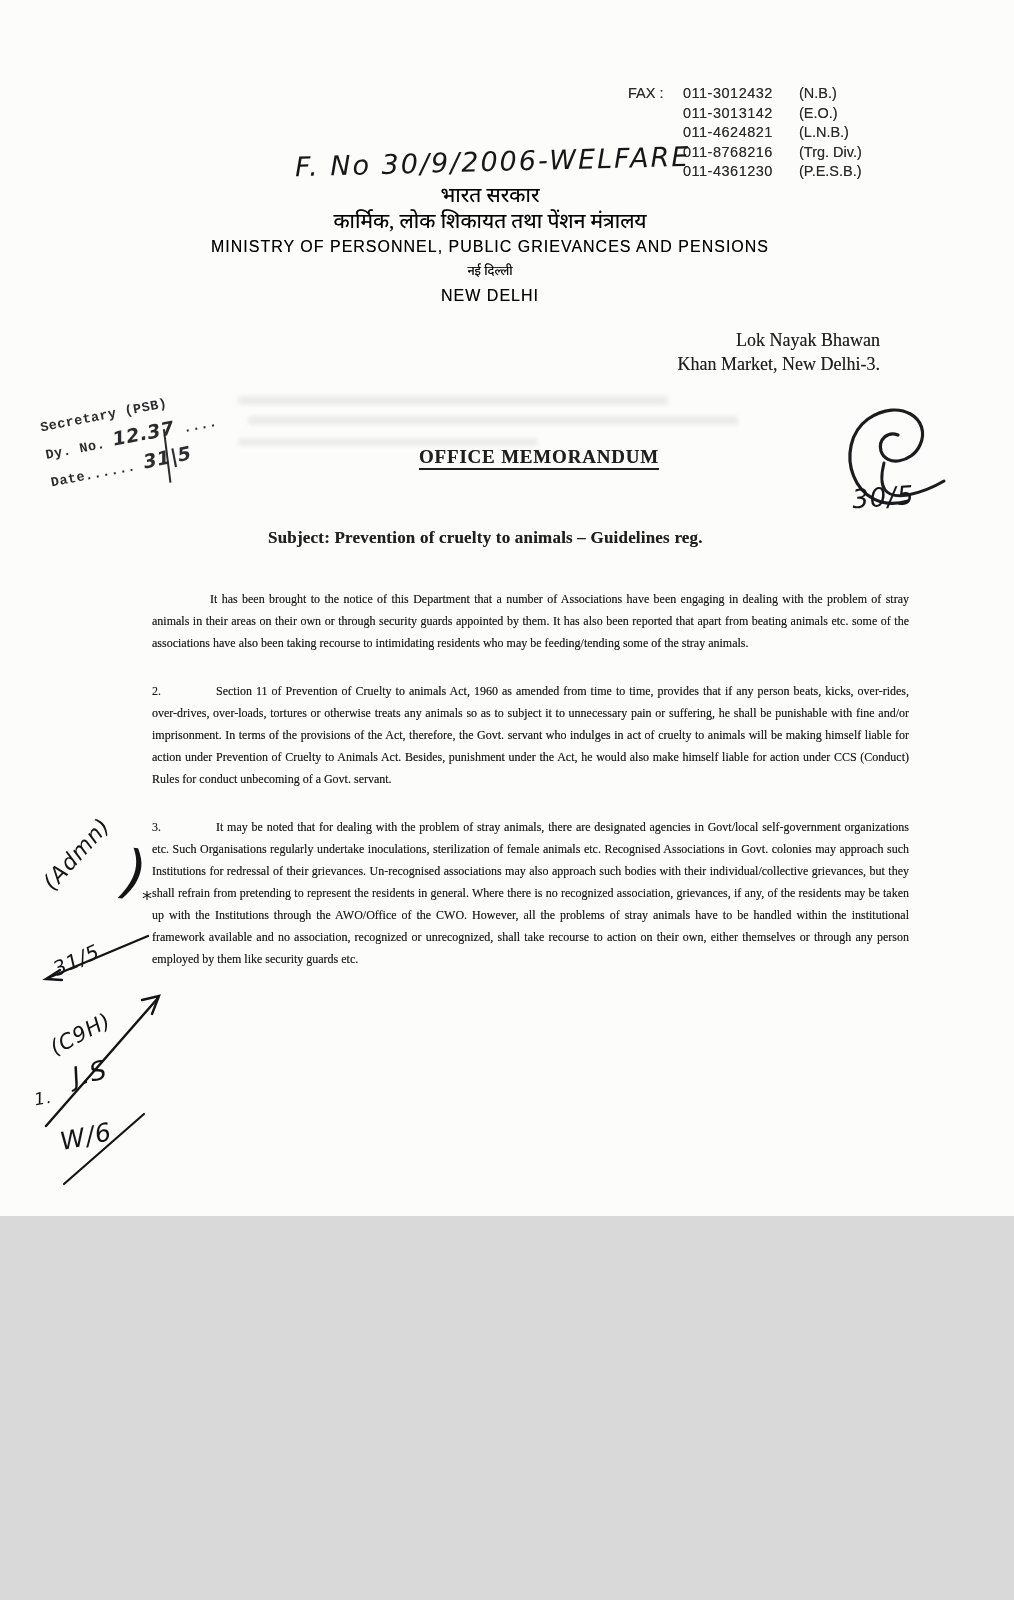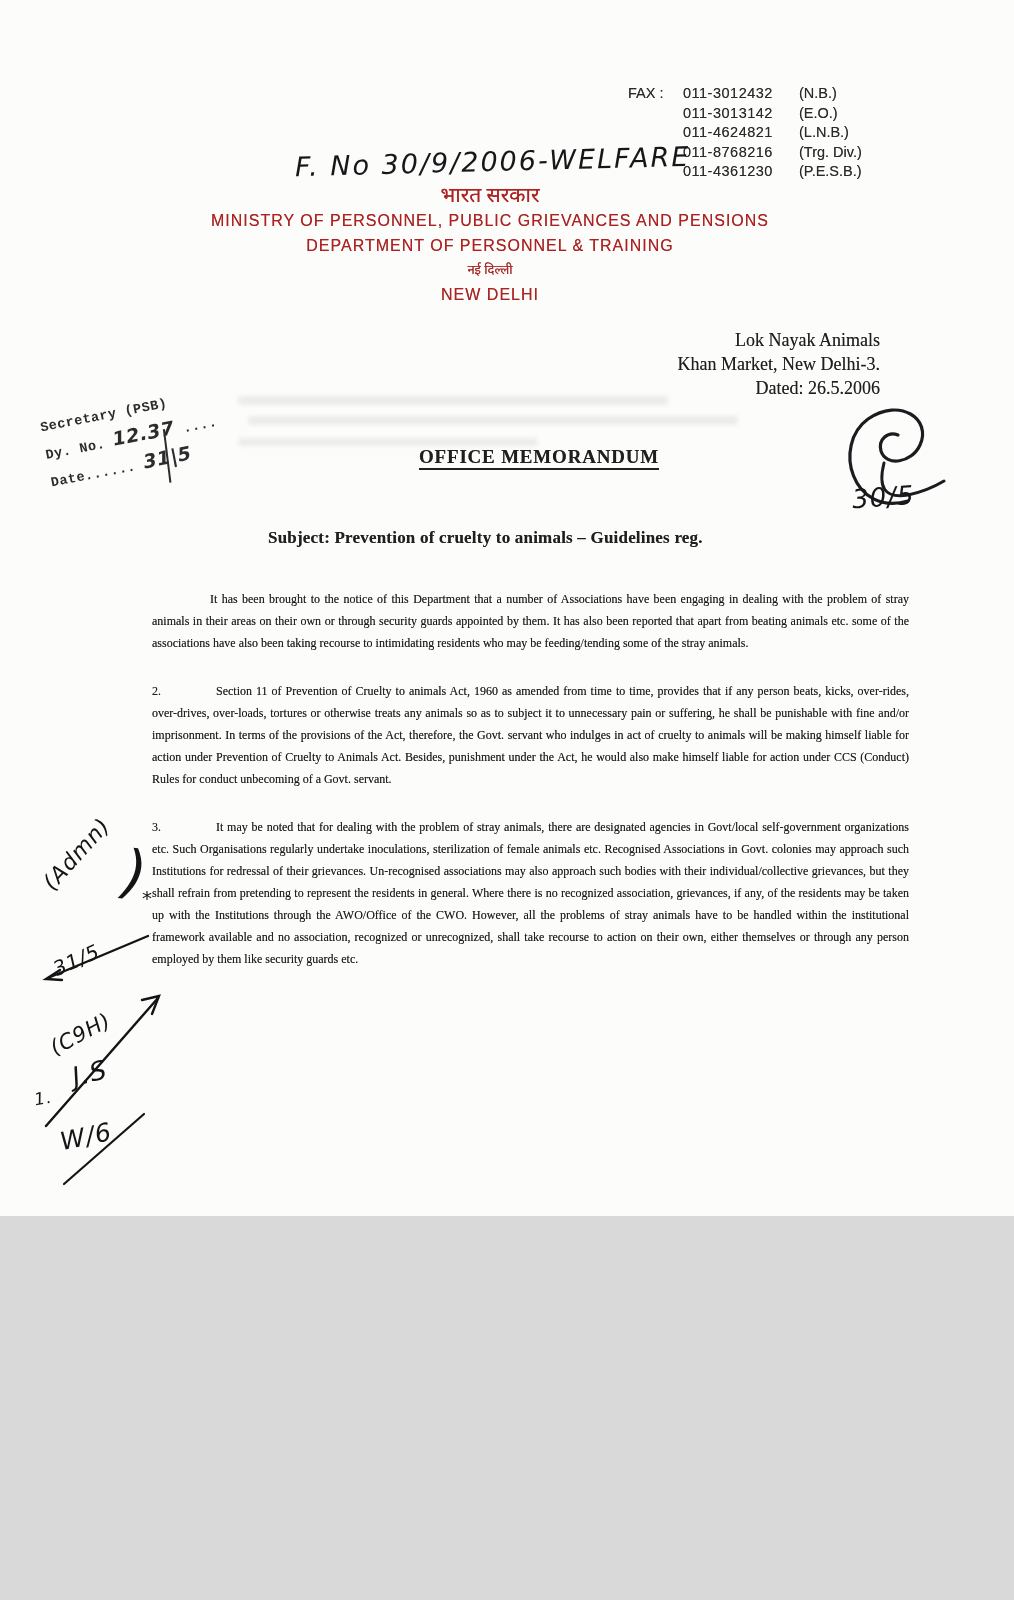--- a/index.html
+++ b/index.html
@@ -22,21 +22,21 @@
   .fax { top:84px; left:628px; font-size:14.5px; line-height:19.5px; color:#2a2a2a; }
   .fax-row { display:flex; }
   .fax-label { width:55px; }
   .fax-num { width:108px; letter-spacing:.5px; }
   .fax-tag { padding-left:8px; }
 
   
   .file-no { top:146px; left:295px; font-size:27px; transform:rotate(-1.5deg); letter-spacing:2px; }
 
   
-  .letterhead { top:182px; left:60px; width:860px; text-align:center; color:#b91c1c; }
+  .letterhead { top:182px; left:60px; width:860px; text-align:center; color:#000000; }
   .lh-hindi-big { font-size:21px; line-height:26px; }
   .lh-en { font-family:"Liberation Sans", sans-serif; font-size:16px; line-height:25px; letter-spacing:1px; }
   .lh-hindi-sm { font-size:13px; line-height:24px; }
 
   
   .addr { top:328px; left:560px; width:320px; text-align:right; font-size:18px; line-height:24px; }
 
   
   .stamp {
     top:396px; left:44px; width:210px; transform:rotate(-11deg);
@@ -119,30 +119,29 @@
       <span class="fax-label"></span>
       <span class="fax-num">011-4361230</span>
       <span class="fax-tag">(P.E.S.B.)</span>
     </div>
   </div>
 
   <div class="abs file-no hw">F. No 30/9/2006-WELFARE</div>
 
   <div class="abs letterhead typed">
     <div class="lh-hindi-big">भारत सरकार</div>
+    <div class="lh-hindi-big">कार्मिक, लोक शिकायत तथा पेंशन मंत्रालय</div>
     <div class="lh-en">MINISTRY OF PERSONNEL, PUBLIC GRIEVANCES AND PENSIONS</div>
-    <div class="lh-en">DEPARTMENT OF PERSONNEL &amp; TRAINING</div>
     <div class="lh-hindi-sm">नई दिल्ली</div>
     <div class="lh-en">NEW DELHI</div>
   </div>
 
   <div class="abs addr typed">
-    <div>Lok Nayak Animals</div>
+    <div>Lok Nayak Bhawan</div>
     <div>Khan Market, New Delhi-3.</div>
-    <div>Dated: 26.5.2006</div>
   </div>
 
   <div class="abs stamp">
     <div>Secretary (PSB)</div>
     <div>
       <span>Dy. No.</span>
       <span class="hw-val">12.37</span>
       <span>....</span>
     </div>
     <div>

